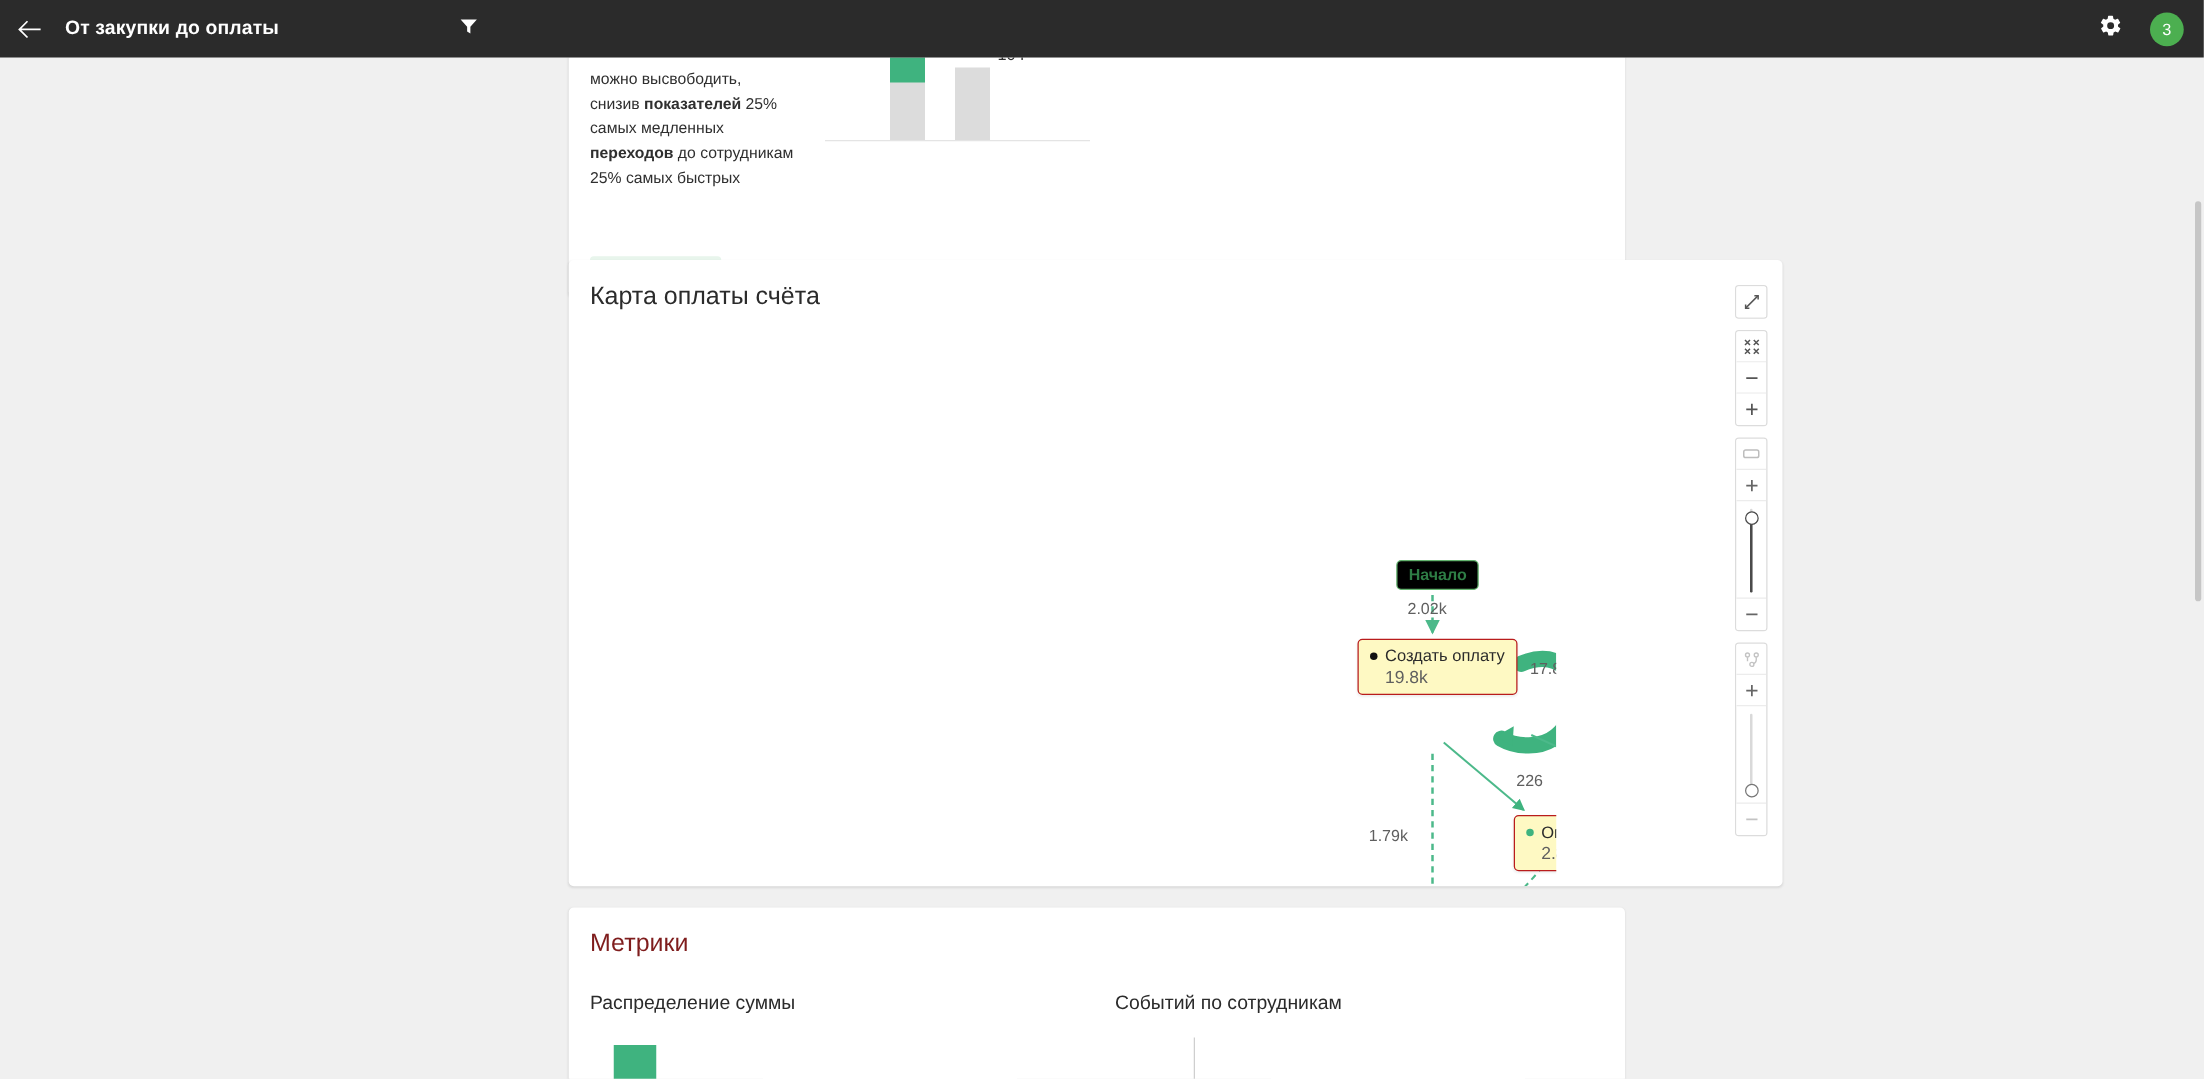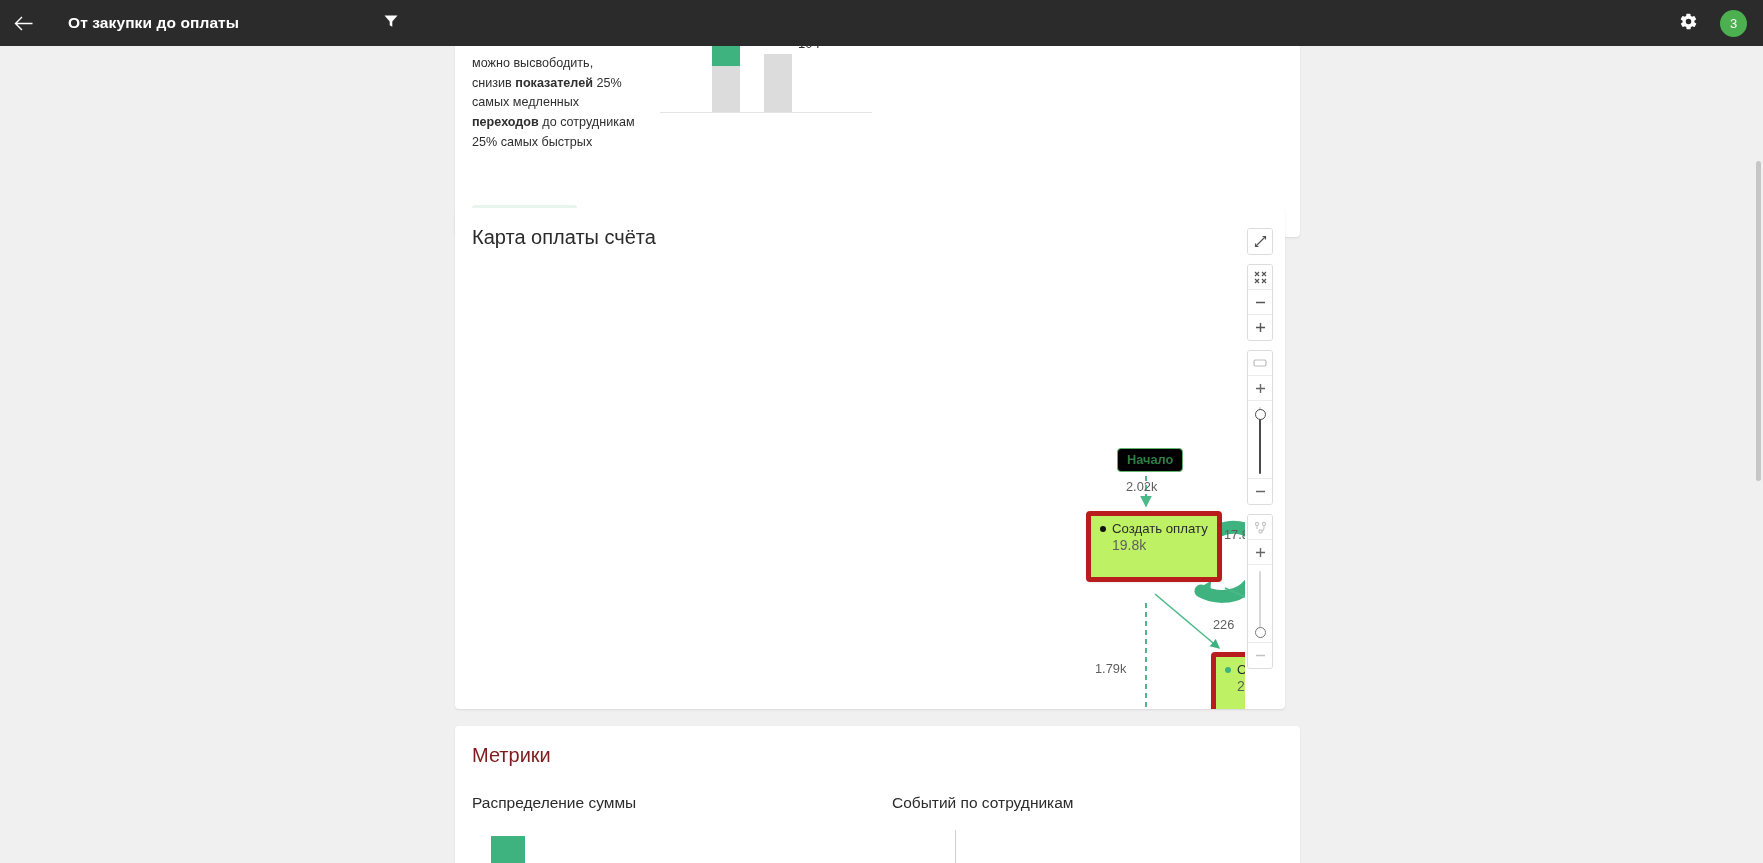--- a/index.html
+++ b/index.html
@@ -24,21 +24,21 @@
   .back-btn {
     width: 46px; height: 46px;
     display: flex; align-items: center; justify-content: center;
     cursor: pointer;
   }
   .back-btn svg { display: block; }
   .topbar-title {
     color: #ffffff;
     font-size: 15.5px;
     font-weight: bold;
-    margin-left: 22px;
+    margin-left: 6px;
     letter-spacing: .1px;
     white-space: nowrap;
   }
   .filter-btn {
     width: 44px; height: 46px;
     display: flex; align-items: center; justify-content: center;
     margin-left: 130px;
     cursor: pointer;
   }
   .topbar-spacer { flex: 1; }
@@ -119,44 +119,44 @@
   }
   .mini-label {
     position: absolute;
     font-size: 13px;
     color: #2f2f2f;
   }
 
   
   #card-map {
     left: 455px; top: 162px;
-    width: 830px; height: 501px;
+    width: 971px; height: 501px;
   }
   .card-title {
     position: absolute;
     left: 17px; top: 18px;
     font-size: 20px;
     color: #2b2b2b;
     font-weight: normal;
     margin: 0;
   }
   .map-canvas {
     position: absolute;
     left: 0; top: 55px;
     width: 790px; height: 446px;
     overflow: hidden;
   }
 
   
   .node {
     position: absolute;
-    background: #bef264;
-    border: 5px solid #b91c1c;
+    background: #fef9c3;
+    border: 1px solid #b91c1c;
     border-radius: 4px;
-    padding: 5px 9px 24px 9px;
+    padding: 5px 9px 6px 9px;
     box-shadow: 0 1px 2px rgba(0,0,0,.07);
     z-index: 5;
     white-space: nowrap;
     cursor: pointer;
   }
   .node .nm {
     font-size: 13.2px;
     color: #2b2b2b;
     display: flex; align-items: center;
   }

